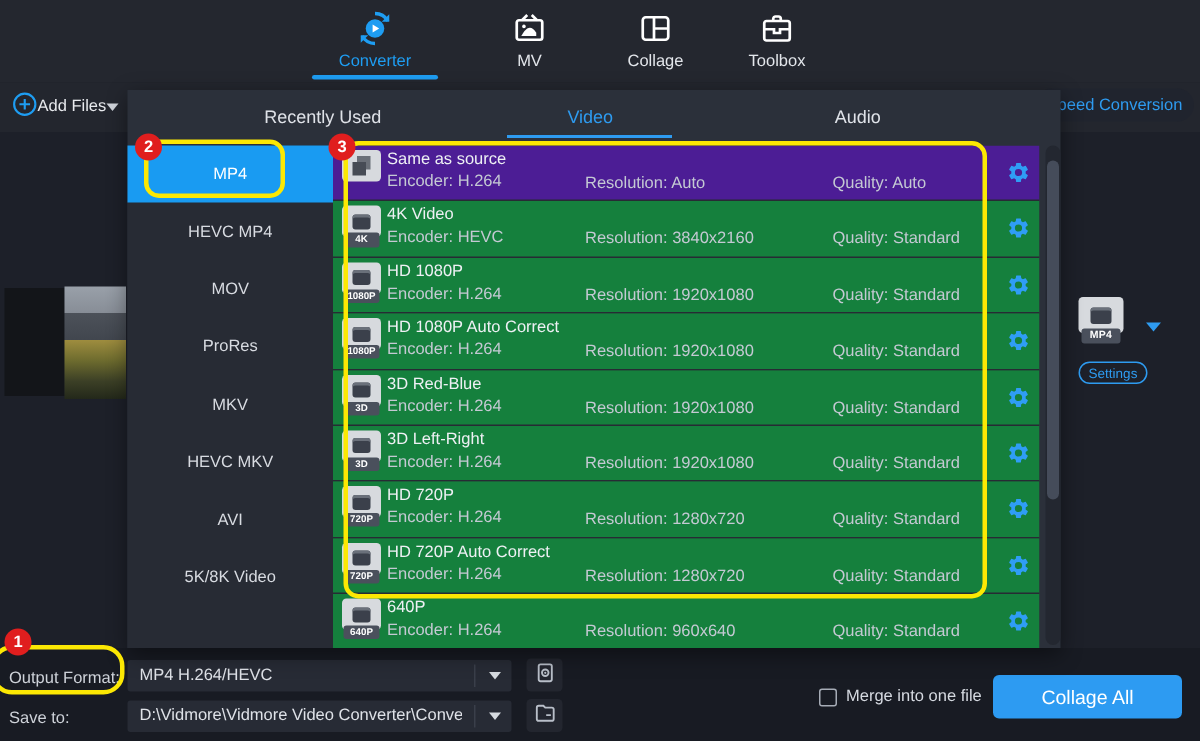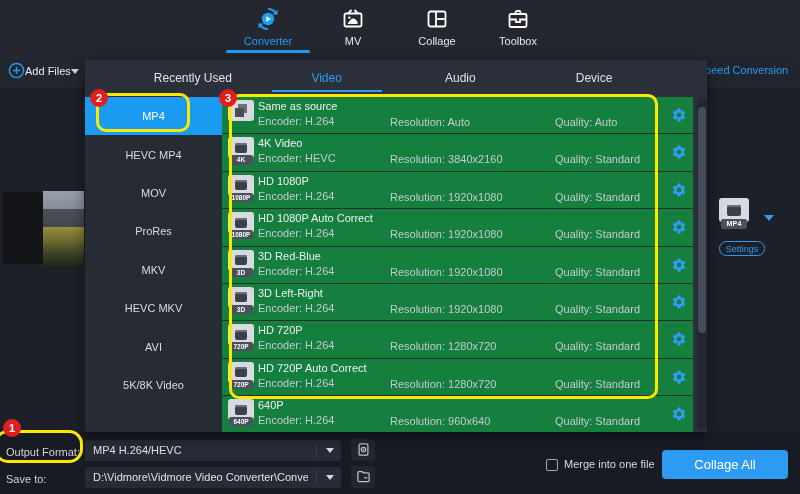--- a/index.html
+++ b/index.html
@@ -2,21 +2,21 @@
 <html><head>
 <meta charset="utf-8">
 <style>
   html,body{margin:0;padding:0;background:#14161c;}
   *{box-sizing:border-box;font-family:"Liberation Sans", sans-serif;}
   .screen{position:relative;width:800px;height:494px;overflow:hidden;background:#1d2029;color:#e8eaee;font-size:11px;}
 
   
   .topnav{position:absolute;left:0;top:0;width:800px;height:55px;background:#24272f;}
   .nav-item{position:absolute;top:5px;width:70px;height:48px;text-align:center;cursor:pointer;}
-  .nav-item:nth-child(1){left:233px}.nav-item:nth-child(2){left:318px}
+  .nav-item:nth-child(1){left:215px}.nav-item:nth-child(2){left:318px}
   .nav-item:nth-child(3){left:402px}.nav-item:nth-child(4){left:483px}
   .nav-ic{height:27px;display:flex;align-items:center;justify-content:center;}
   .nav-ic svg{width:24px;height:24px;}
   .nav-lb{margin-top:3px;font-size:11px;color:#e3e6eb;}
   .nav-item.active .nav-lb{color:#1e9df2;}
   .nav-item.active::after{content:'';position:absolute;left:-7px;right:-7px;bottom:0px;height:3px;border-radius:2px;background:#1e9df2;}
 
   
   .toolbar{position:absolute;left:0;top:55px;width:800px;height:33px;background:#23262e;}
   .addfiles{position:absolute;left:8px;top:5px;height:22px;display:flex;align-items:center;gap:0;cursor:pointer;}
@@ -48,21 +48,21 @@
   .tab.active::after{content:'';position:absolute;left:50%;bottom:3px;transform:translateX(-50%);width:110px;height:2px;background:#2e9bf0;}
   .sidebar{position:absolute;left:0;top:37px;width:137px;height:335px;background:#272b34;}
   .side-item{height:38.4px;display:flex;align-items:center;justify-content:center;color:#d8dbe1;font-size:11px;cursor:pointer;}
   .side-item.selected{background:#199bf2;color:#fff;}
   .searchbox{position:absolute;left:12px;bottom:6px;width:113px;height:24px;background:#1f232b;border-radius:2px;
     display:flex;align-items:center;justify-content:center;gap:6px;color:#848b97;cursor:text;}
   .searchbox svg{width:13px;height:13px;}
 
   .list{position:absolute;left:137px;top:37px;width:471px;height:335px;overflow:hidden;}
   .row{position:relative;height:37.4px;border-bottom:1px solid #272b34;background:#15803d;cursor:pointer;}
-  .row.hl{background:#15803d;}
+  .row.hl{background:#4c1d95;}
   .ficon{position:absolute;left:4px;top:3px;display:flex;flex-direction:column;align-items:center;width:30px;}
   .fsq{width:26px;height:21px;background:#d7dade;border-radius:3px;display:flex;align-items:center;justify-content:center;}
   .fsq .film{width:12px;height:10px;}
   .fbadge{margin-top:-3px;min-width:24px;padding:1px 2px;background:#4a505c;color:#fff;font-size:6.5px;font-weight:bold;
     border-radius:2px;text-align:center;line-height:1.1;}
   .copysq{position:relative;width:13px;height:13px;}
   .copysq::before{content:'';position:absolute;left:3px;top:0;width:9px;height:9px;background:#6b7078;}
   .copysq::after{content:'';position:absolute;left:0;top:4px;width:9px;height:9px;background:#474c55;}
   .rc-main{position:absolute;left:36px;top:3px;}
   .rtitle{font-size:11px;color:#eef0f4;}
@@ -186,23 +186,20 @@
     <div class="tabs">
         <div class="tab">
           <span>Recently Used</span>
         </div>
         <div class="tab active">
           <span>Video</span>
         </div>
         <div class="tab">
           <span>Audio</span>
         </div>
-        <div class="tab">
-          <span>Device</span>
-        </div>
       </div>
     <div class="sidebar">
       <div id="side-items">
           <div class="side-item selected">MP4</div>
           <div class="side-item">HEVC MP4</div>
           <div class="side-item">MOV</div>
           <div class="side-item">ProRes</div>
           <div class="side-item">MKV</div>
           <div class="side-item">HEVC MKV</div>
           <div class="side-item">AVI</div>

